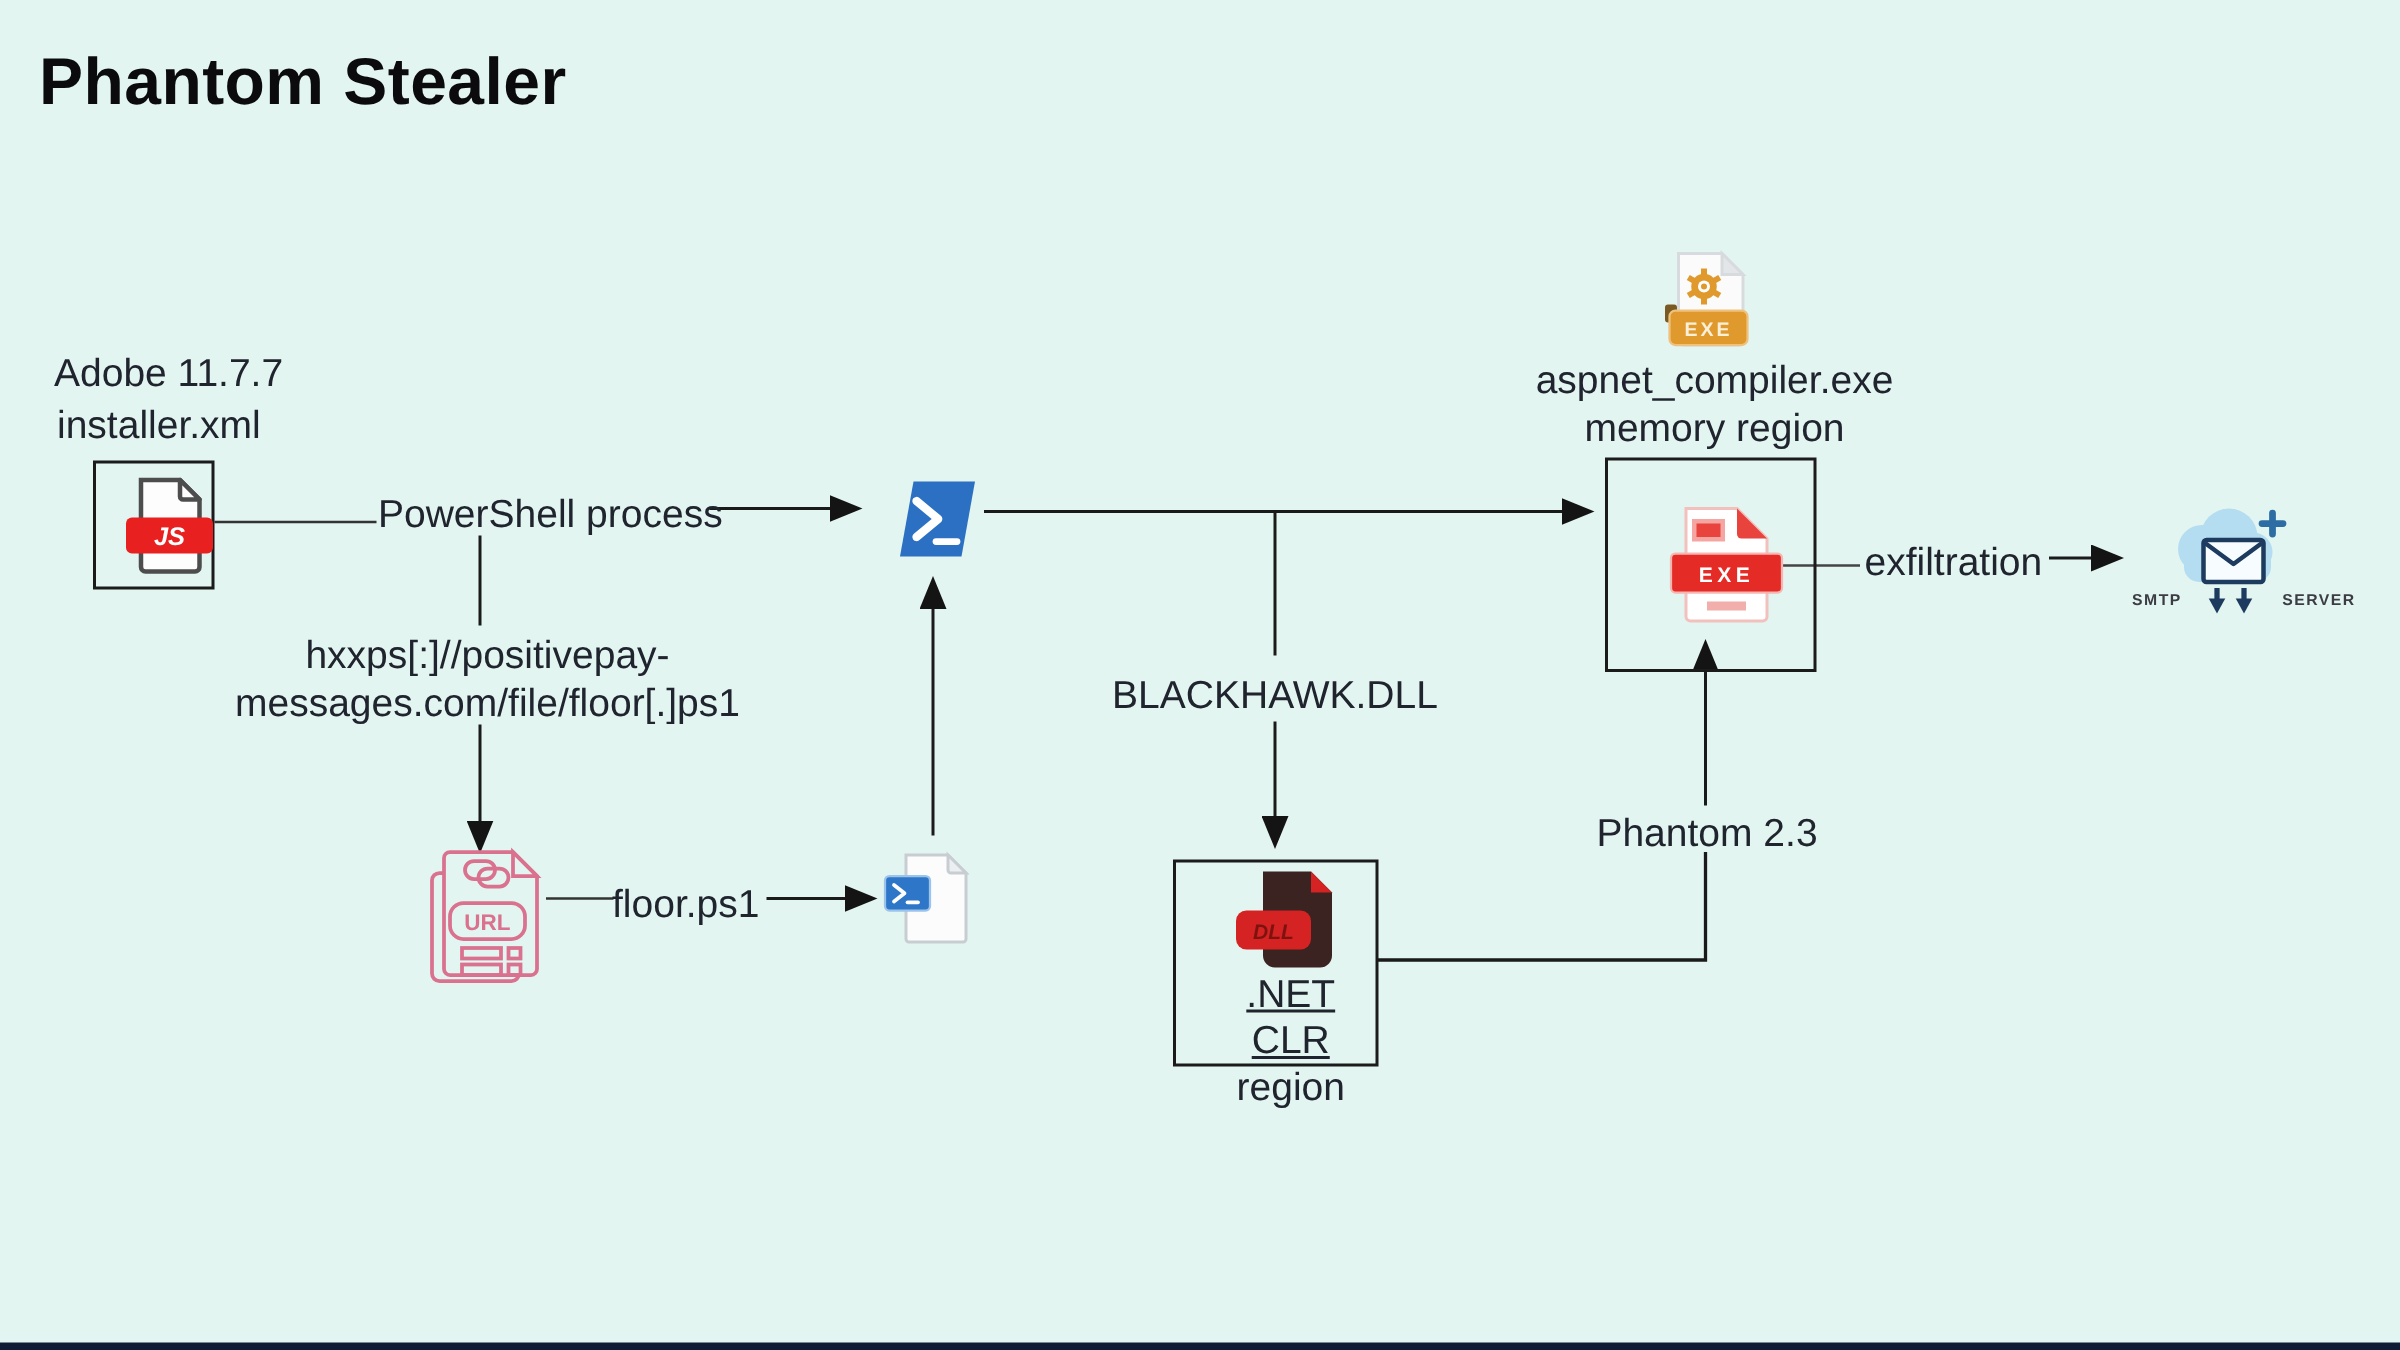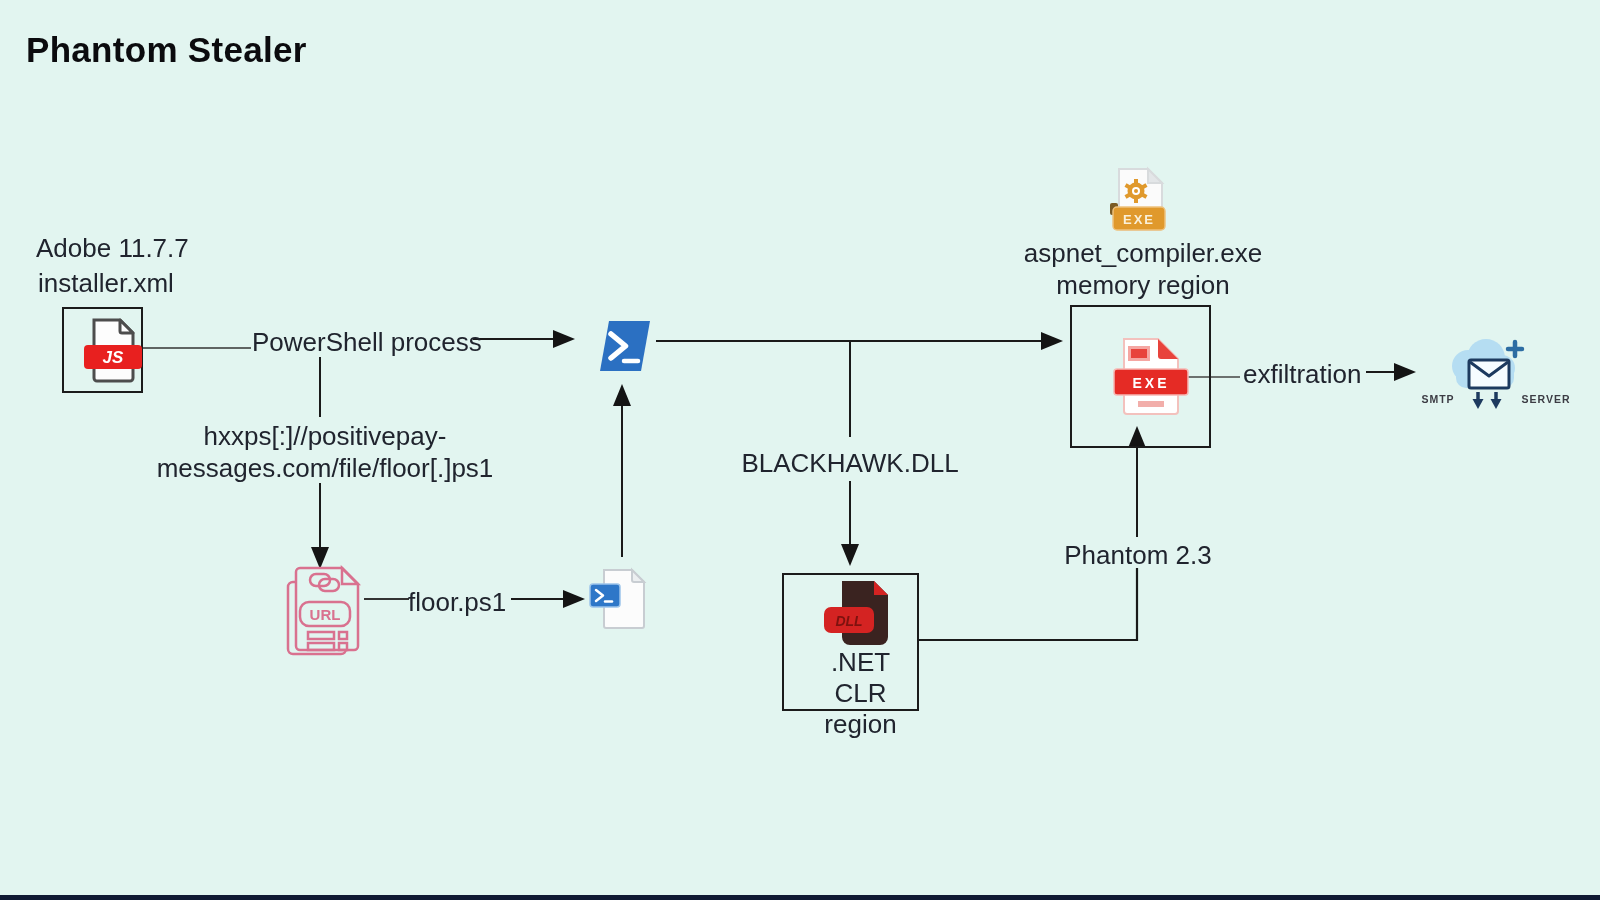--- a/index.html
+++ b/index.html
@@ -4,21 +4,21 @@
 <style>
   :root{
     --bg:#e2f5f0; --ink:#20242e; --line:#1a1a1a; --box-border:#1b1b1b;
     --red:#e8201f; --ps-blue:#2b70c2; --orange:#e0992c; --pink:#d9718f;
     --dll-brown:#3a2320; --navy:#1d3a5f; --cloud:#b5ddf2; --bottom-bar:#101a33;
   }
   *{margin:0;padding:0;box-sizing:border-box;}
   html,body{width:1600px;height:900px;}
   body{font-family:"Liberation Sans",sans-serif;background:#fff;}
   .canvas{position:relative;width:1600px;height:900px;background:var(--bg);overflow:hidden;}
-  .title{position:absolute;left:26px;top:30px;font-size:35px;font-weight:800;color:#0b0b0e;letter-spacing:.3px;}
+  .title{position:absolute;left:26px;top:30px;font-size:44px;font-weight:800;color:#0b0b0e;letter-spacing:.3px;}
   .lbl{position:absolute;font-size:26px;color:var(--ink);white-space:nowrap;}
   .lbl.center{text-align:center;white-space:normal;}
   .box{position:absolute;border:2.5px solid var(--box-border);display:flex;align-items:center;justify-content:center;flex-direction:column;padding-left:20px;}
   svg{overflow:visible;display:block;}
   .connectors{position:absolute;left:0;top:0;pointer-events:none;}
   .icon{position:absolute;}
   .bottom-bar{position:absolute;left:0;top:895px;width:1600px;height:5px;background:var(--bottom-bar);}
   text{font-family:"Liberation Sans",sans-serif;}
 </style>
 </head>
@@ -101,21 +101,21 @@
   <div class="lbl center" style="left:730px;top:448px;width:240px;">BLACKHAWK.DLL</div>
 
   <div class="box" style="left:782px;top:573px;width:137px;height:138px;justify-content:flex-start;padding-top:6px;">
     <svg width="74" height="64" viewBox="0 0 74 64">
       <path d="M18 0 h32 l14 14 v42 a8 8 0 0 1 -8 8 H26 a8 8 0 0 1 -8 -8 z" fill="var(--dll-brown)"></path>
       <path d="M50 0 l14 14 h-14 z" fill="#d42322"></path>
       <rect x="0" y="26" width="50" height="26" rx="7" fill="#d42322"></rect>
       <text x="25" y="45" font-size="14" font-weight="bold" font-style="italic" fill="#7e120f" text-anchor="middle">DLL</text>
     </svg>
     <div class="lbl center" style="position:static;line-height:31px;margin-top:2px;">
-      <span style="display:block;">.NET CLR</span>
+      <span style="display:block;text-decoration:underline;">.NET CLR</span>
       <span style="display:block;">region</span>
     </div>
   </div>
 
   <div class="lbl center" style="left:1040px;top:540px;width:196px;">Phantom 2.3</div>
 
   <svg class="icon" style="left:1112px;top:167px;" width="54" height="66" viewBox="0 0 54 66">
     <path d="M7 2 h29 l14 14 v44 a3 3 0 0 1 -3 3 H10 a3 3 0 0 1 -3 -3 z" fill="#fbfbfb" stroke="#d8dbdd" stroke-width="2"></path>
     <path d="M36 2 l14 14 h-14 z" fill="#e3e6e8" stroke="#d8dbdd" stroke-width="2"></path>
     <g stroke="var(--orange)" stroke-width="4">

